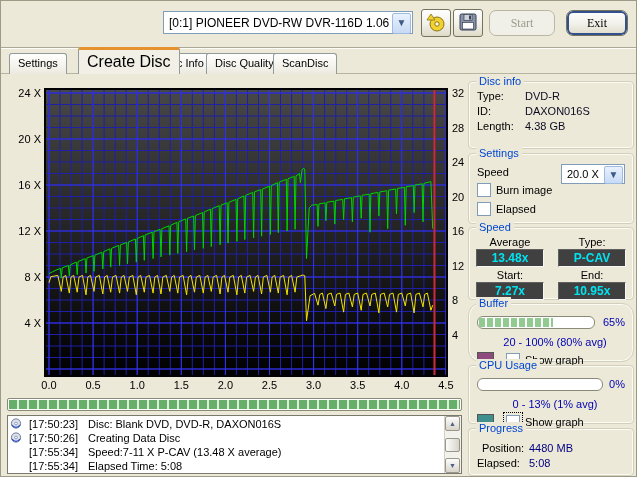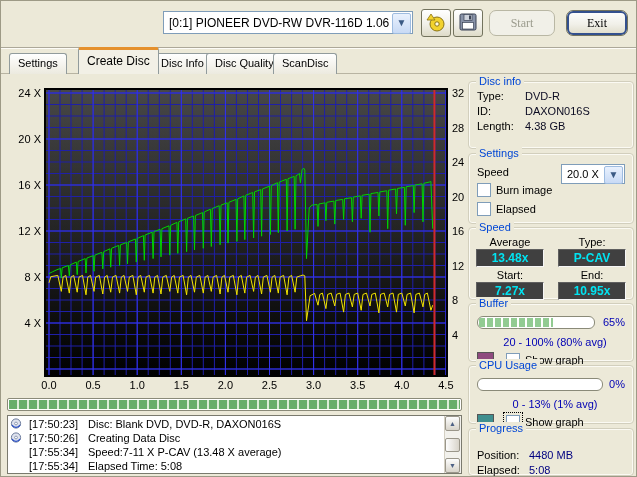--- a/index.html
+++ b/index.html
@@ -24,21 +24,21 @@
   .btn{position:absolute;top:9px;height:26px;font-family:Liberation Serif, serif;font-size:12px;
          background:linear-gradient(#ffffff,#f1f0e9 55%,#dedbc8);border:1px solid #73735e;border-radius:7px;}
   .btn.disabled{color:#9b9b8d;border-color:#b9b7a4;background:#f1f0e8;}
   .btn.default{box-shadow:0 0 0 2px #33508e inset;}
   
   .tabstrip{position:absolute;left:0;top:46px;width:100%;height:27px;box-shadow:inset 0 -1px 0 #b8b4a2;}
   .tab{position:absolute;bottom:0;height:20px;line-height:19px;padding:0 8px;
        background:linear-gradient(#ffffff,#eceadf);border:1px solid #919b9c;border-bottom:none;
        border-radius:3px 3px 0 0;color:#000;cursor:default;}
   .tab.active{height:24px;line-height:23px;background:#f2f0e6;border-top:3px solid #e5912d;
-       z-index:2;font-size:12px;}
+       z-index:2;font-size:16px;}
   
   #chart-svg{position:absolute;left:0;top:73px;}
   
   .mainprogress{position:absolute;left:6px;top:397px;width:455px;height:13px;background:#fff;
        border:1px solid #8a8a78;border-radius:2px;padding:1px;box-sizing:border-box;}
   .mainprogress .fill{height:100%;background:repeating-linear-gradient(90deg,#67ae6b 0 8px,#dcedda 8px 10px);}
   
   .log{position:absolute;left:6px;top:414px;width:455px;height:59px;background:#fff;
        border:1px solid #7a7a6e;box-sizing:border-box;overflow:hidden;}
   .logrow{display:flex;align-items:center;height:13px;margin-top:1px;white-space:nowrap;}
@@ -246,21 +246,21 @@
         <div class="lcd">13.48x</div></div>
       <div class="lcdcell"><span>Type:</span>
         <div class="lcd">P-CAV</div></div>
       <div class="lcdcell"><span>Start:</span>
         <div class="lcd">7.27x</div></div>
       <div class="lcdcell"><span>End:</span>
         <div class="lcd">10.95x</div></div>
     </div>
   </div>
 
-  <div class="group" style="top:302px;height:59px;">
+  <div class="group" style="top:302px;height:59px;border-radius:12px;">
     <span class="gtitle">Buffer</span>
     <div class="xpbar">
         <div class="xpfill" style="width: 65%;"></div>
       </div>
     <span class="pct blue">65%</span>
     <div class="rangeline blue">20 - 100% (80% avg)</div>
     <div class="swrow">
       <span class="swatch" style="background: rgb(142, 74, 126);"></span>
       <span class="cb"></span>
       <span>Show graph</span>
@@ -276,21 +276,21 @@
     <div class="rangeline blue">0 - 13% (1% avg)</div>
     <div class="swrow">
       <span class="swatch" style="background: rgb(63, 143, 143);"></span>
       <span class="cb focus"></span>
       <span>Show graph</span>
     </div>
   </div>
 
   <div class="group" style="top:427px;height:48px;">
     <span class="gtitle">Progress</span>
-    <div class="grow" style="margin-top:20px;">
+    <div class="grow" style="margin-top:13px;text-align:center;">
         <span class="glabel" style="width:52px;">Position:</span>
         <span class="navy">4480 MB</span>
       </div>
     <div class="grow">
         <span class="glabel" style="width:52px;">Elapsed:</span>
         <span class="navy">5:08</span>
       </div>
   </div>
 
 </div>

